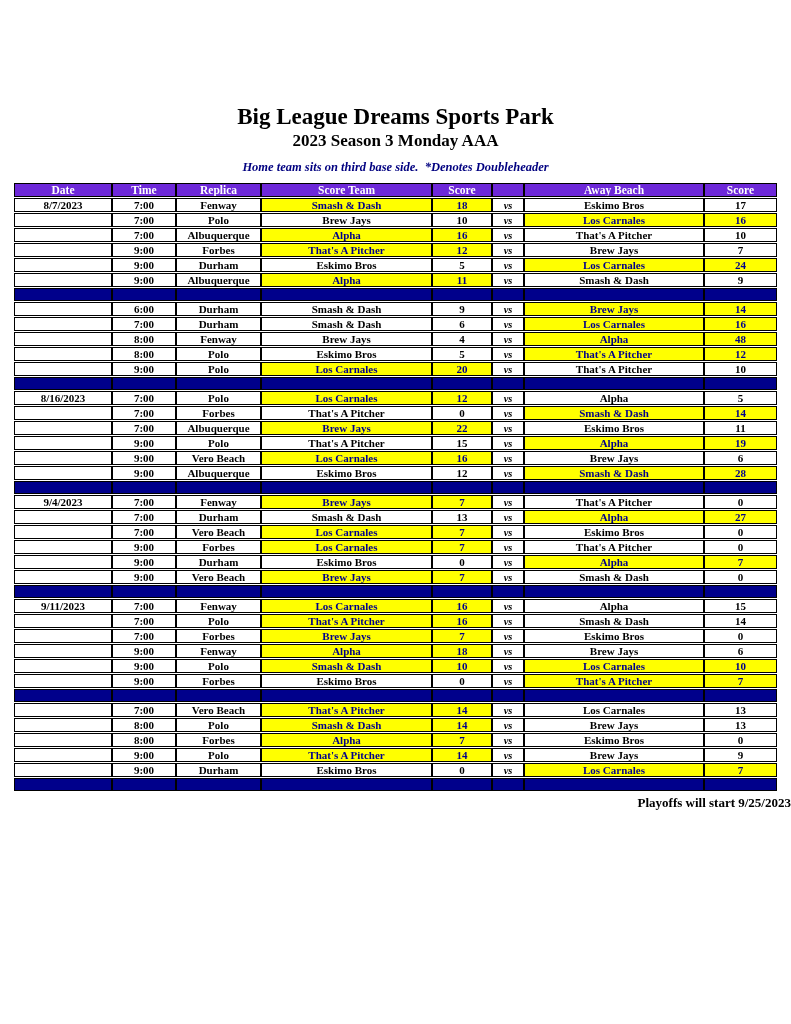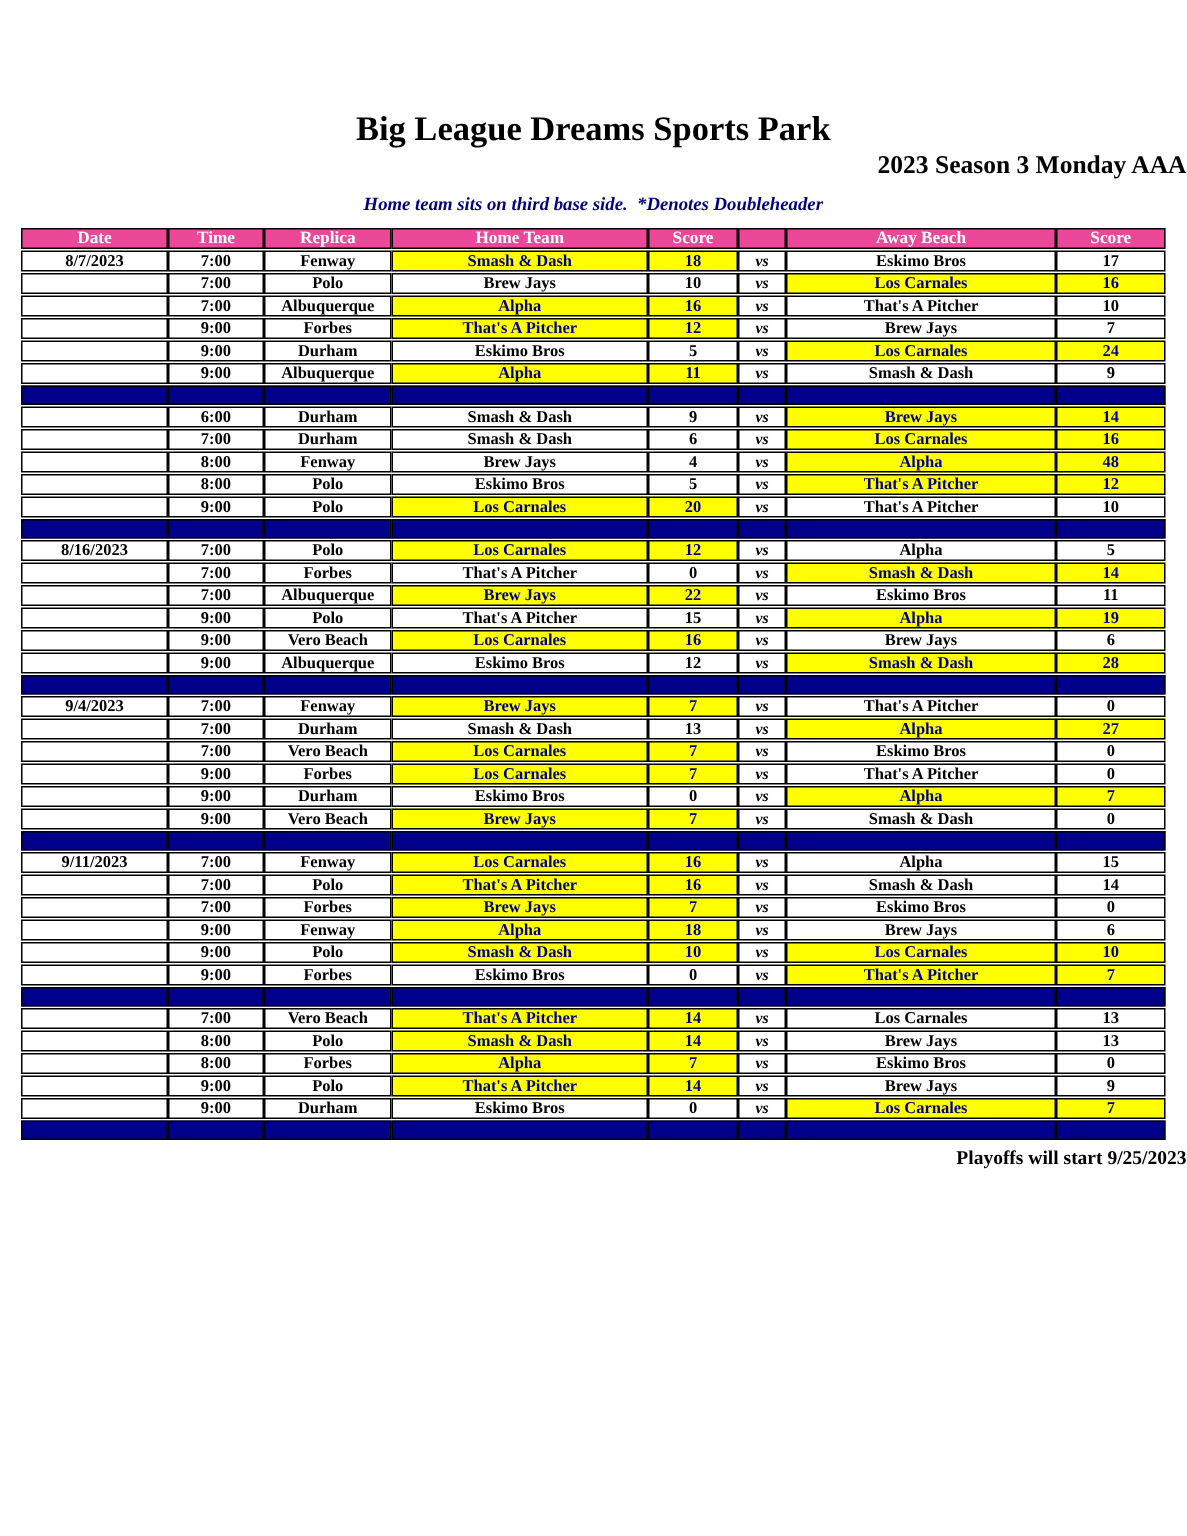--- a/index.html
+++ b/index.html
@@ -2,30 +2,30 @@
 <html><head>
 <meta charset="utf-8">
 <style>
   * { margin: 0; padding: 0; box-sizing: border-box; }
   html, body {
     width: 791px; height: 1024px;
     background: #ffffff;
     font-family: "Liberation Serif", serif;
     overflow: hidden;
   }
-  .page { padding-top: 73px; }
+  .page { padding-top: 104px; }
   .title {
     text-align: center;
     font-size: 23px;
     font-weight: bold;
     color: #000000;
     line-height: 25px;
   }
   .subtitle {
-    text-align: right;
+    text-align: center;
     font-size: 17px;
     font-weight: bold;
     color: #000000;
     line-height: 20px;
     margin-top: 2px;
   }
   .note {
     text-align: center;
     font-size: 12.5px;
     font-weight: bold;
@@ -48,21 +48,21 @@
     text-align: center;
     vertical-align: middle;
     font-weight: bold;
     font-size: 11px;
     overflow: hidden;
     white-space: nowrap;
     background: #ffffff;
     color: #000000;
   }
   table.sched th {
-    background: #ec4899;
+    background: #6d28d9;
     color: #ffffff;
     font-size: 11.5px;
   }
   table.sched td.win {
     background: #FFFF00;
     color: #00008B;
   }
   table.sched td.vs {
     font-style: italic;
     font-size: 10.5px;
@@ -96,21 +96,21 @@
       <col style="width:60px">
         <col style="width:32px">
         <col style="width:180px">
         <col style="width:73px">
     </colgroup>
     <thead>
       <tr>
           <th>Date</th>
           <th>Time</th>
           <th>Replica</th>
-          <th>Home Team</th>
+          <th>Score Team</th>
           <th>Score</th>
           <th></th>
           <th>Away Beach</th>
           <th>Score</th>
         </tr>
     </thead>
     <tbody>
         <tr>
           <td>8/7/2023</td>
           <td>7:00</td>

